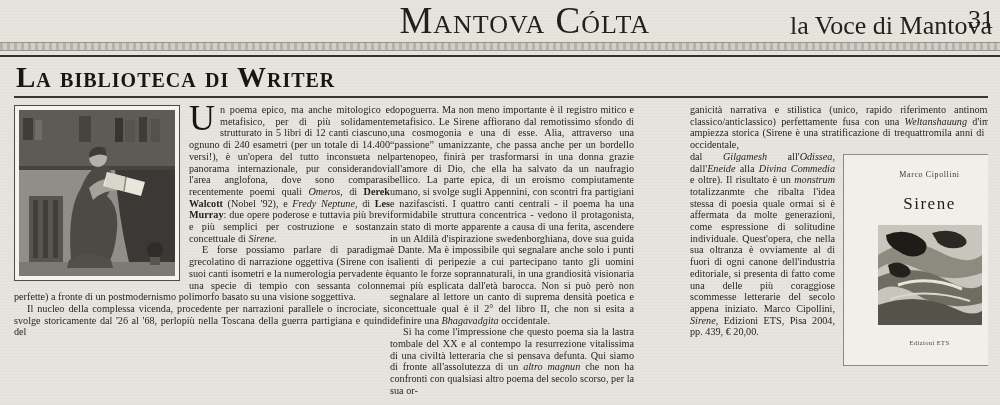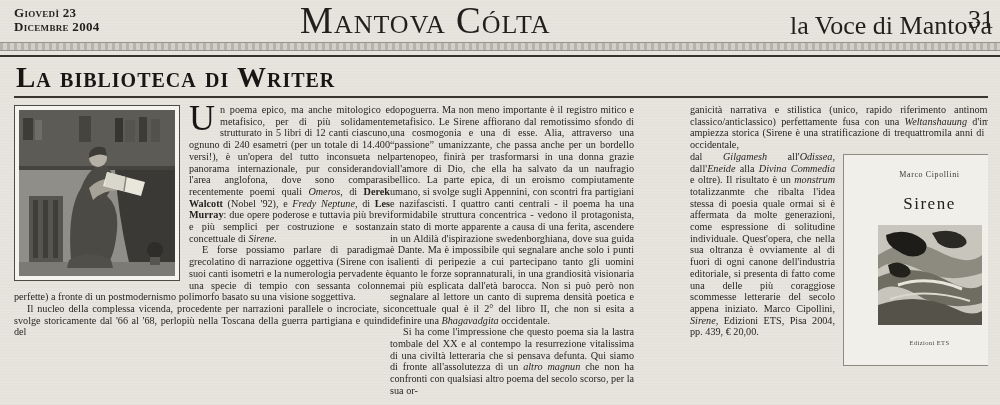--- a/index.html
+++ b/index.html
@@ -6,21 +6,21 @@
   html, body { margin: 0; padding: 0; background: #c9c6c0; }
   .page {
     position: relative; width: 1000px; height: 405px; overflow: hidden;
     background: #e7e4de;
     background-image: repeating-linear-gradient(0deg, rgba(60,55,45,0.02) 0 1px, transparent 1px 3px);
     font-family: "Liberation Serif", "DejaVu Serif", serif;
     color: #211f1c;
   }
   
   .date-block { position: absolute; left: 14px; top: 6px; font-weight: bold; font-variant: small-caps; font-size: 13px; line-height: 14px; letter-spacing: .3px; }
-  .section-title { position: absolute; left: 300px; top: 0px; width: 350px; text-align: left; font-variant: small-caps; font-size: 37px; line-height: 42px; letter-spacing: 1px; font-weight: 500; }
+  .section-title { position: absolute; left: 300px; top: 0px; width: 350px; text-align: right; font-variant: small-caps; font-size: 37px; line-height: 42px; letter-spacing: 1px; font-weight: 500; }
   .curator { position: absolute; left: 632px; top: 22px; font-style: italic; font-size: 14px; }
   .paper-name { position: absolute; left: 790px; top: 11px; font-size: 26px; }
   .page-number { position: absolute; right: 6px; top: 0px; font-size: 26px; line-height: 40px; }
   .band { position: absolute; top: 42px; left: 0; width: 100%; height: 9px;
           background: repeating-linear-gradient(90deg, #b6b3ac 0 3px, #d2cfc8 3px 7px);
           border-top: 1px solid #989589; border-bottom: 1px solid #94918a; }
   .topline { position: absolute; top: 55px; left: 0; width: 100%; height: 2px; background: #35322d; }
   
   .article { position: absolute; top: 59px; left: 14px; right: 12px; }
   .headline { margin: 2px 0 0 2px; font-variant: small-caps; font-weight: 700; font-size: 29px; line-height: 32px; letter-spacing: 1px; color: #181614; }
@@ -41,24 +41,20 @@
   .cover-author { margin-top: 15px; font-size: 8px; letter-spacing: .6px; color: #3a3731; }
   .cover-title { margin-top: 15px; font-size: 17px; letter-spacing: 1.5px; color: #23211d; }
   .cover-art { display: block; margin: 11px auto 0; width: 104px; height: 100px; }
   .cover-publisher { margin-top: 14px; font-size: 6.5px; letter-spacing: .4px; color: #4a4740; }
 </style>
 </head>
 <body>
 
 <div class="page">
 
-  <div class="date-block">
-    <div>Giovedì 23</div>
-    <div>Dicembre 2004</div>
-  </div>
   <div class="section-title">Mantova Cólta</div>
   <div class="paper-name">la Voce di Mantova</div>
   <div class="page-number">31</div>
   <div class="band"></div>
   <div class="topline"></div>
 
   <div class="article">
     <h2 class="headline">La biblioteca di Writer</h2>
     <div class="headline-rule"></div>
 
@@ -90,21 +86,21 @@
             <polygon points="88,62 126,72 122,86 84,76" fill="#e9e6dc"></polygon>
             <polygon points="88,62 107,67 105,81 86,76" fill="#d9d6cb"></polygon>
             <line x1="107" y1="67" x2="105" y2="81" stroke="#8a877d" stroke-width="1.5"></line>
             <path d="M50 150 Q70 138 92 150 L94 158 L48 158 Z" fill="#504f49"></path>
             <circle cx="136" cy="140" r="8" fill="#2e2d29"></circle>
             <rect x="131" y="147" width="10" height="8" fill="#56554f"></rect>
           </svg>
         </div>
         <p><span class="dropcap">U</span><span>n poema epico, ma anche mitologico e metafisico, per di più solidamente strutturato in 5 libri di 12 canti ciascuno, ognuno di 240 esametri (per un totale di 14.400 versi!), è un'opera del tutto inconsueta nel panorama internazionale, pur considerandovi l'area anglofona, dove sono comparasi recentemente poemi quali <i>Omeros</i>, di <b>Derek Walcott</b> (Nobel '92), e <i>Fredy Neptune</i>, di <b>Les Murray</b>: due opere poderose e tuttavia più brevi e più semplici per costruzione e sostanza concettuale di <i>Sirene</i>.</span></p>
         <p class="indent">E forse possiamo parlare di paradigma grecolatino di narrazione oggettiva (Sirene con i suoi canti isometri e la numerologia pervadente è una specie di tempio con sessanta colonne perfette) a fronte di un postmodernismo polimorfo basato su una visione soggettiva.</p>
-        <p class="indent">Il nucleo della complessa vicenda, procedente per narrazioni parallele o incrociate, si svolge storicamente dal '66 al '68, perlopiù nella Toscana della guerra partigiana e quindi del</p>
+        <p class="indent">Il nucleo della complessa vicenda, procedente per narrazioni parallele o incrociate, si svolge storicamente dal '26 al '68, perlopiù nella Toscana della guerra partigiana e quindi del</p>
       </div>
 
       <div class="col col2">
         <p>dopoguerra. Ma non meno importante è il registro mitico e metafisico. Le Sirene affiorano dal remotissimo sfondo di una cosmogonia e una di esse. Alia, attraverso una “passione” umanizzante, che passa anche per un bordello partenopeo, finirà per trasformarsi in una donna grazie all'amore di Dio, che ella ha salvato da un naufragio bellico. La parte epica, di un eroismo compiutamente umano, si svolge sugli Appennini, con scontri fra partigiani e nazifascisti. I quattro canti centrali - il poema ha una formidabile struttura concentrica - vedono il protagonista, in stato di morte apparente a causa di una ferita, ascendere in un Aldilà d'ispirazione swedenborghiana, dove sua guida è Dante. Ma è impossibile qui segnalare anche solo i punti salienti di peripezie a cui partecipano tanto gli uomini quanto le forze soprannaturali, in una grandiosità visionaria mai più esplicata dall'età barocca. Non si può però non segnalare al lettore un canto di suprema densità poetica e concettuale qual è il 2° del libro II, che non si esita a definire una <i>Bhagavadgita</i> occidentale.</p>
         <p class="indent">Si ha come l'impressione che questo poema sia la lastra tombale del XX e al contempo la resurrezione vitalissima di una civiltà letteraria che si pensava defunta. Qui siamo di fronte all'assolutezza di un <i>altro magnun</i> che non ha confronti con qualsiasi altro poema del secolo scorso, per la sua or-</p>
       </div>
 
       <div class="col col3">
         <p>ganicità narrativa e stilistica (unico, rapido riferimento antinomico di classico/anticlassico) perfettamente fusa con una <i>Weltanshauung</i> d'immensa ampiezza storica (Sirene è una stratificazione di trequattromila anni di cultura occidentale,</p>
         <div class="book-cover">

